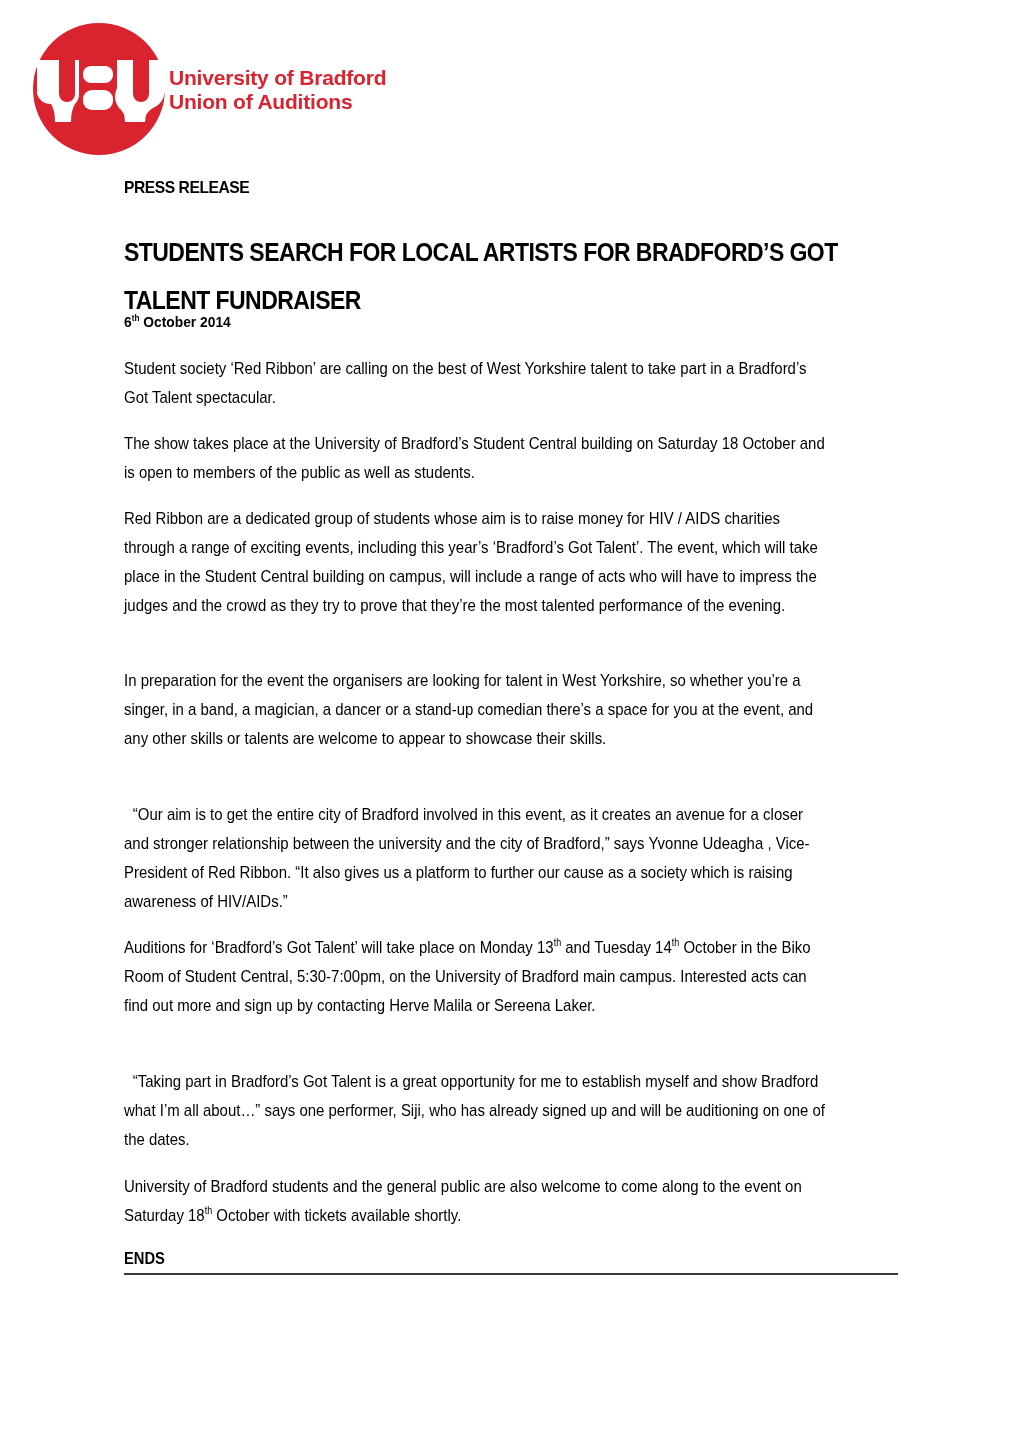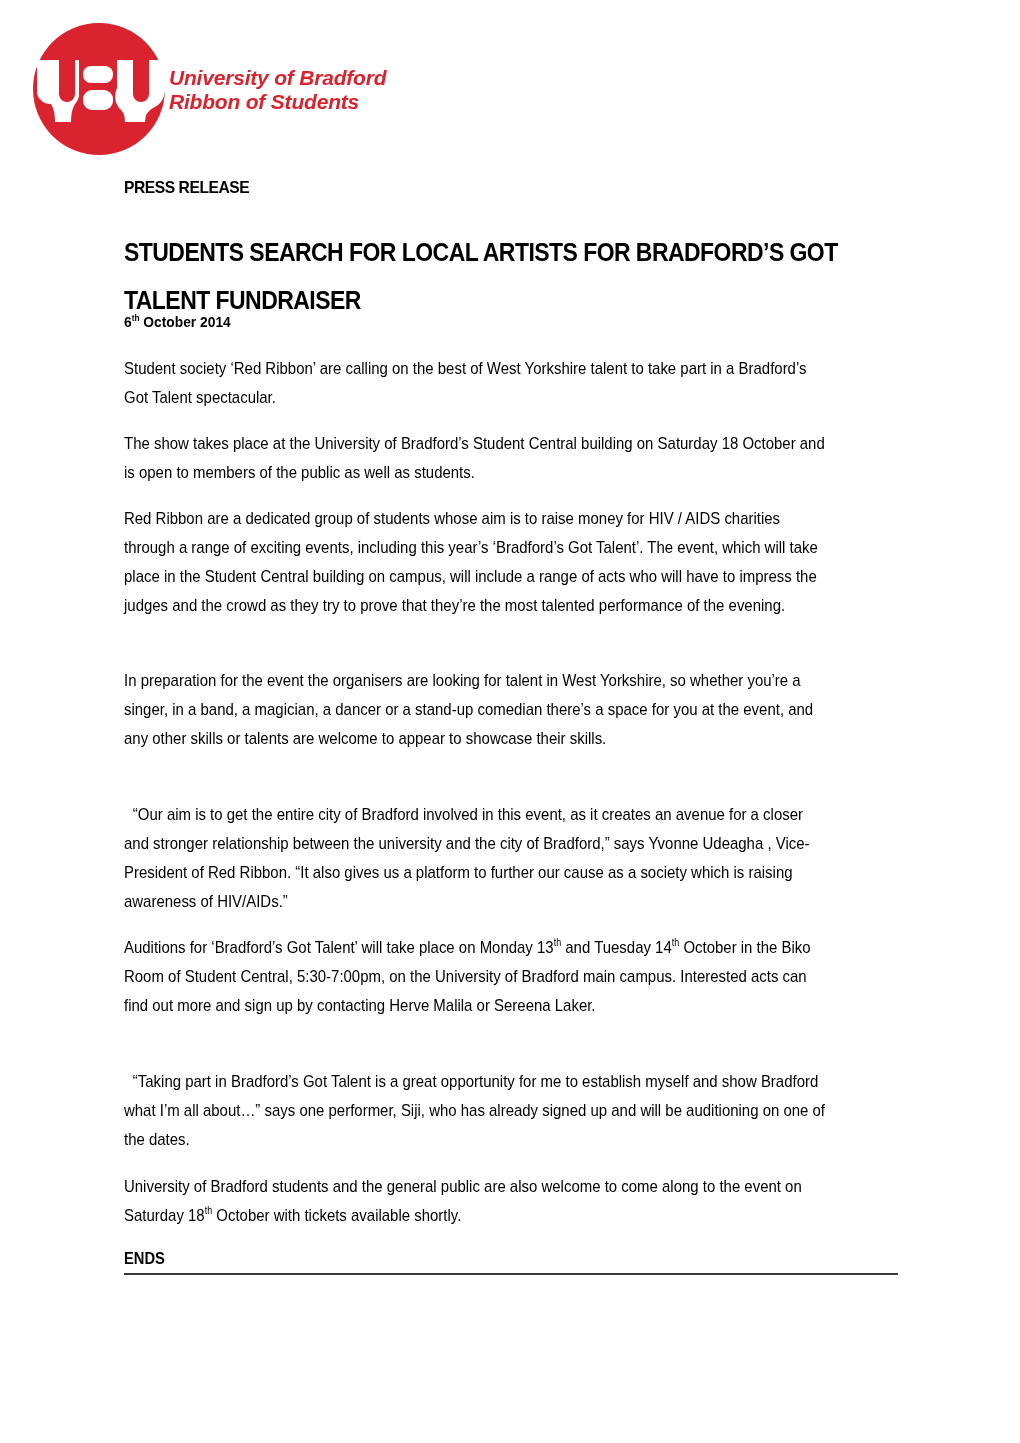--- a/index.html
+++ b/index.html
@@ -2,21 +2,21 @@
 <html><head>
 <meta charset="utf-8">
 <style>
   html, body { margin:0; padding:0; background:#ffffff; }
   body { width:1020px; height:1443px; position:relative; overflow:hidden;
          font-family:"Liberation Sans", sans-serif; color:#000; }
   .logo { position:absolute; left:33px; top:20px; width:400px; height:140px; }
   .logo-mark { position:absolute; left:0; top:0; width:132px; height:138px; }
   .logo-text { position:absolute; left:136px; top:46px; color:#d9232e; font-weight:bold;
                font-size:21px; line-height:24px; letter-spacing:-0.2px; }
-  .logo-text div { white-space:nowrap;font-style:italic; }
+  .logo-text div { white-space:nowrap; }
   .content { position:absolute; left:124px; top:0; width:774px; }
   .kicker { position:absolute; top:178px; left:0; font-weight:bold; font-size:17px;
             letter-spacing:-0.5px; transform:scaleX(0.92); transform-origin:left; }
   .headline { position:absolute; top:228px; left:0; width:780px; font-weight:bold; font-size:25px;
               line-height:48px; letter-spacing:-0.6px; transform:scaleX(0.92); transform-origin:left; margin:0; }
   .dateline { position:absolute; top:313px; left:0; font-weight:bold; font-size:15px;
               transform:scaleX(0.92); transform-origin:left; }
   sup { font-size:0.6em; line-height:0; vertical-align:super; }
   .para { position:absolute; left:0; width:800px; font-size:17px; line-height:29px;
           transform:scaleX(0.88); transform-origin:left; margin:0; }
@@ -34,21 +34,21 @@
 
     <path d="M4 40 h22 v34 a8 8 0 0 0 16 0 v-34 h4 v34 a14 14 0 0 1 -4 10 q-4 6 -4 18 h-16 q0 -12 -4 -18 a14 14 0 0 1 -14 -10 z" fill="#fff"></path>
 
     <rect x="50" y="46" width="30" height="17" rx="8" fill="#fff"></rect>
     <rect x="50" y="70" width="30" height="20" rx="9" fill="#fff"></rect>
 
     <path d="M84 40 h16 v34 a8 8 0 0 0 16 0 v-34 h16 v28 a20 20 0 0 1 -12 20 q-8 4 -8 14 h-20 q0 -10 -6 -14 a20 20 0 0 1 -2 -20 z" fill="#fff"></path>
   </svg>
   <div class="logo-text">
     <div>University of Bradford</div>
-    <div>Ribbon of Students</div>
+    <div>Union of Auditions</div>
   </div>
 </div>
 
 <div class="content">
   <div class="kicker">PRESS RELEASE</div>
   <h1 class="headline">STUDENTS SEARCH FOR LOCAL ARTISTS FOR BRADFORD’S GOT TALENT FUNDRAISER</h1>
   <div class="dateline"><span>6</span><sup>th</sup><span> October 2014</span></div>
 
   <p class="para" style="top:354px;">Student society ‘Red Ribbon’ are calling on the best of West Yorkshire talent to take part in a Bradford’s Got Talent spectacular.</p>
   <p class="para" style="top:429px;">The show takes place at the University of Bradford’s Student Central building on Saturday 18 October and is open to members of the public as well as students.</p>

